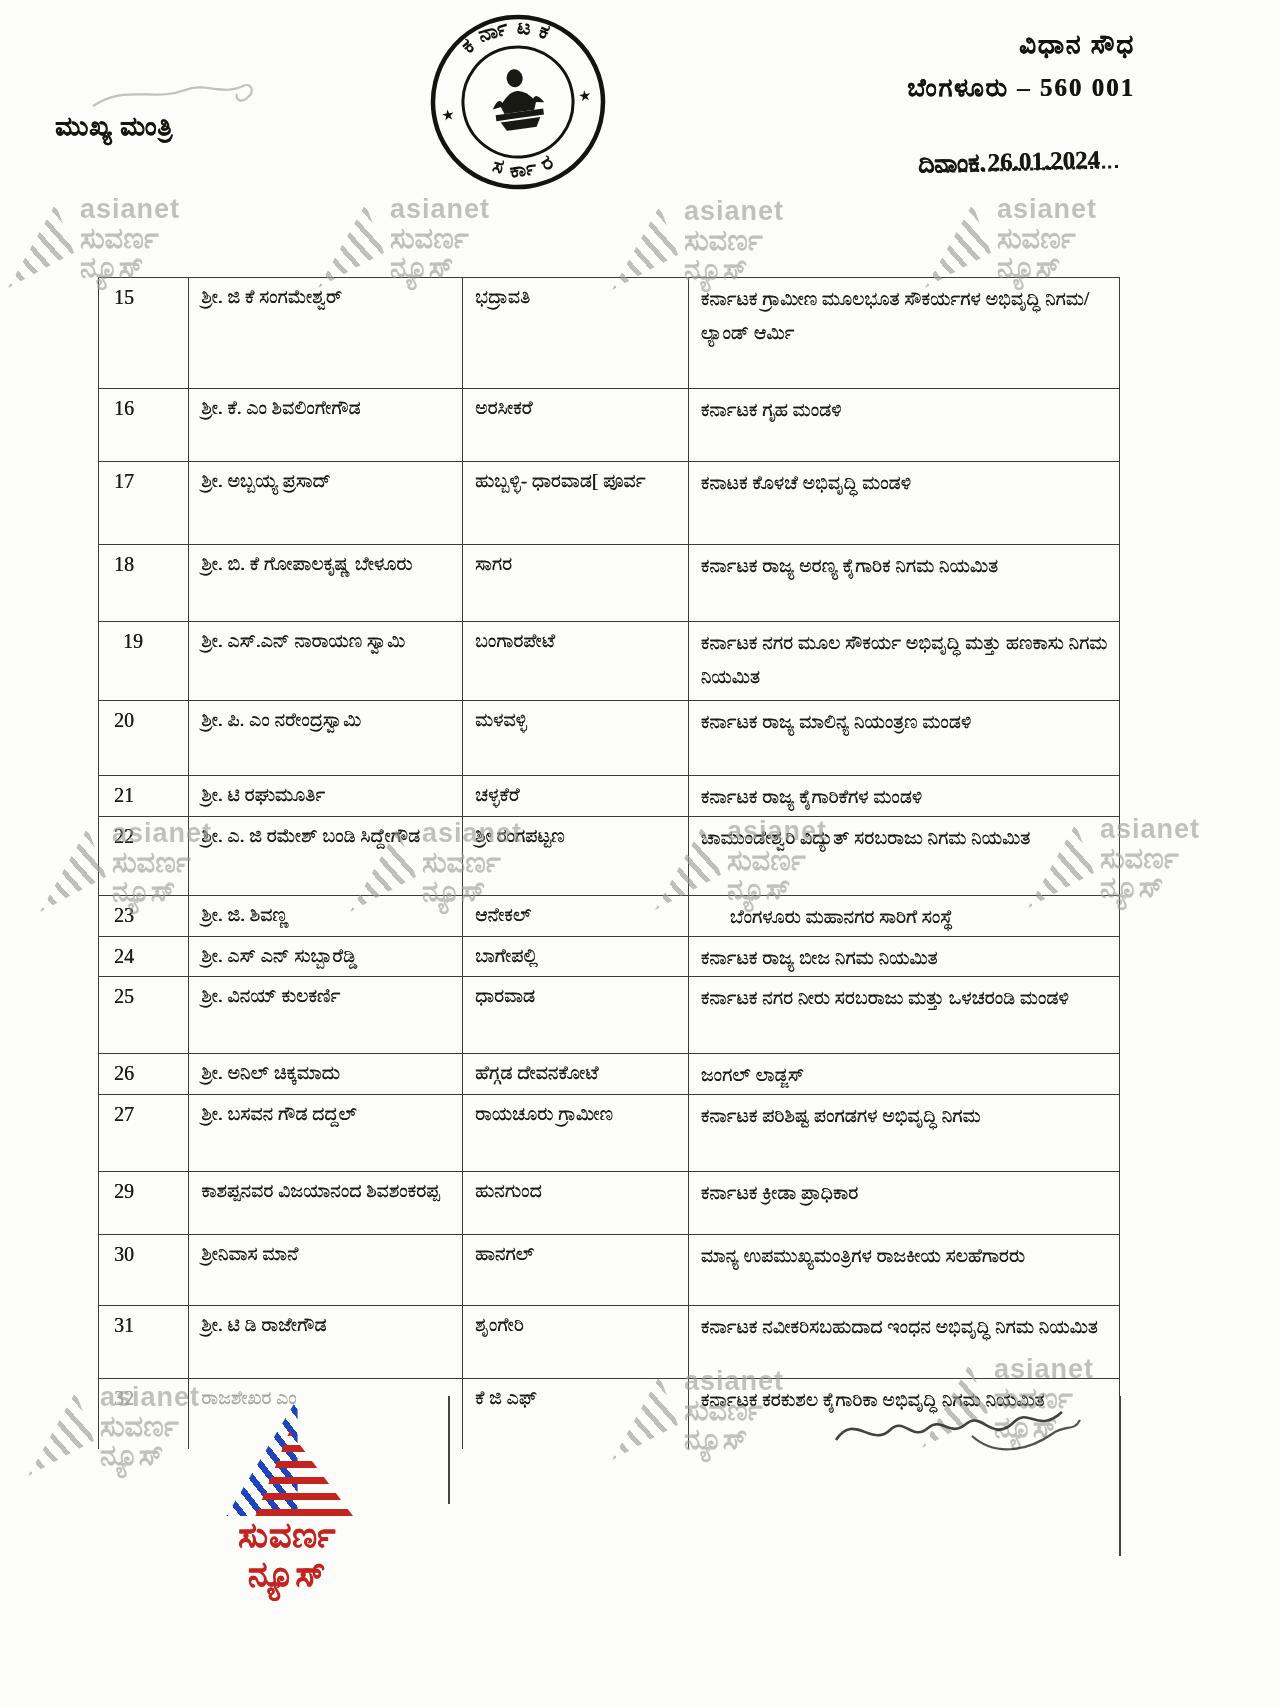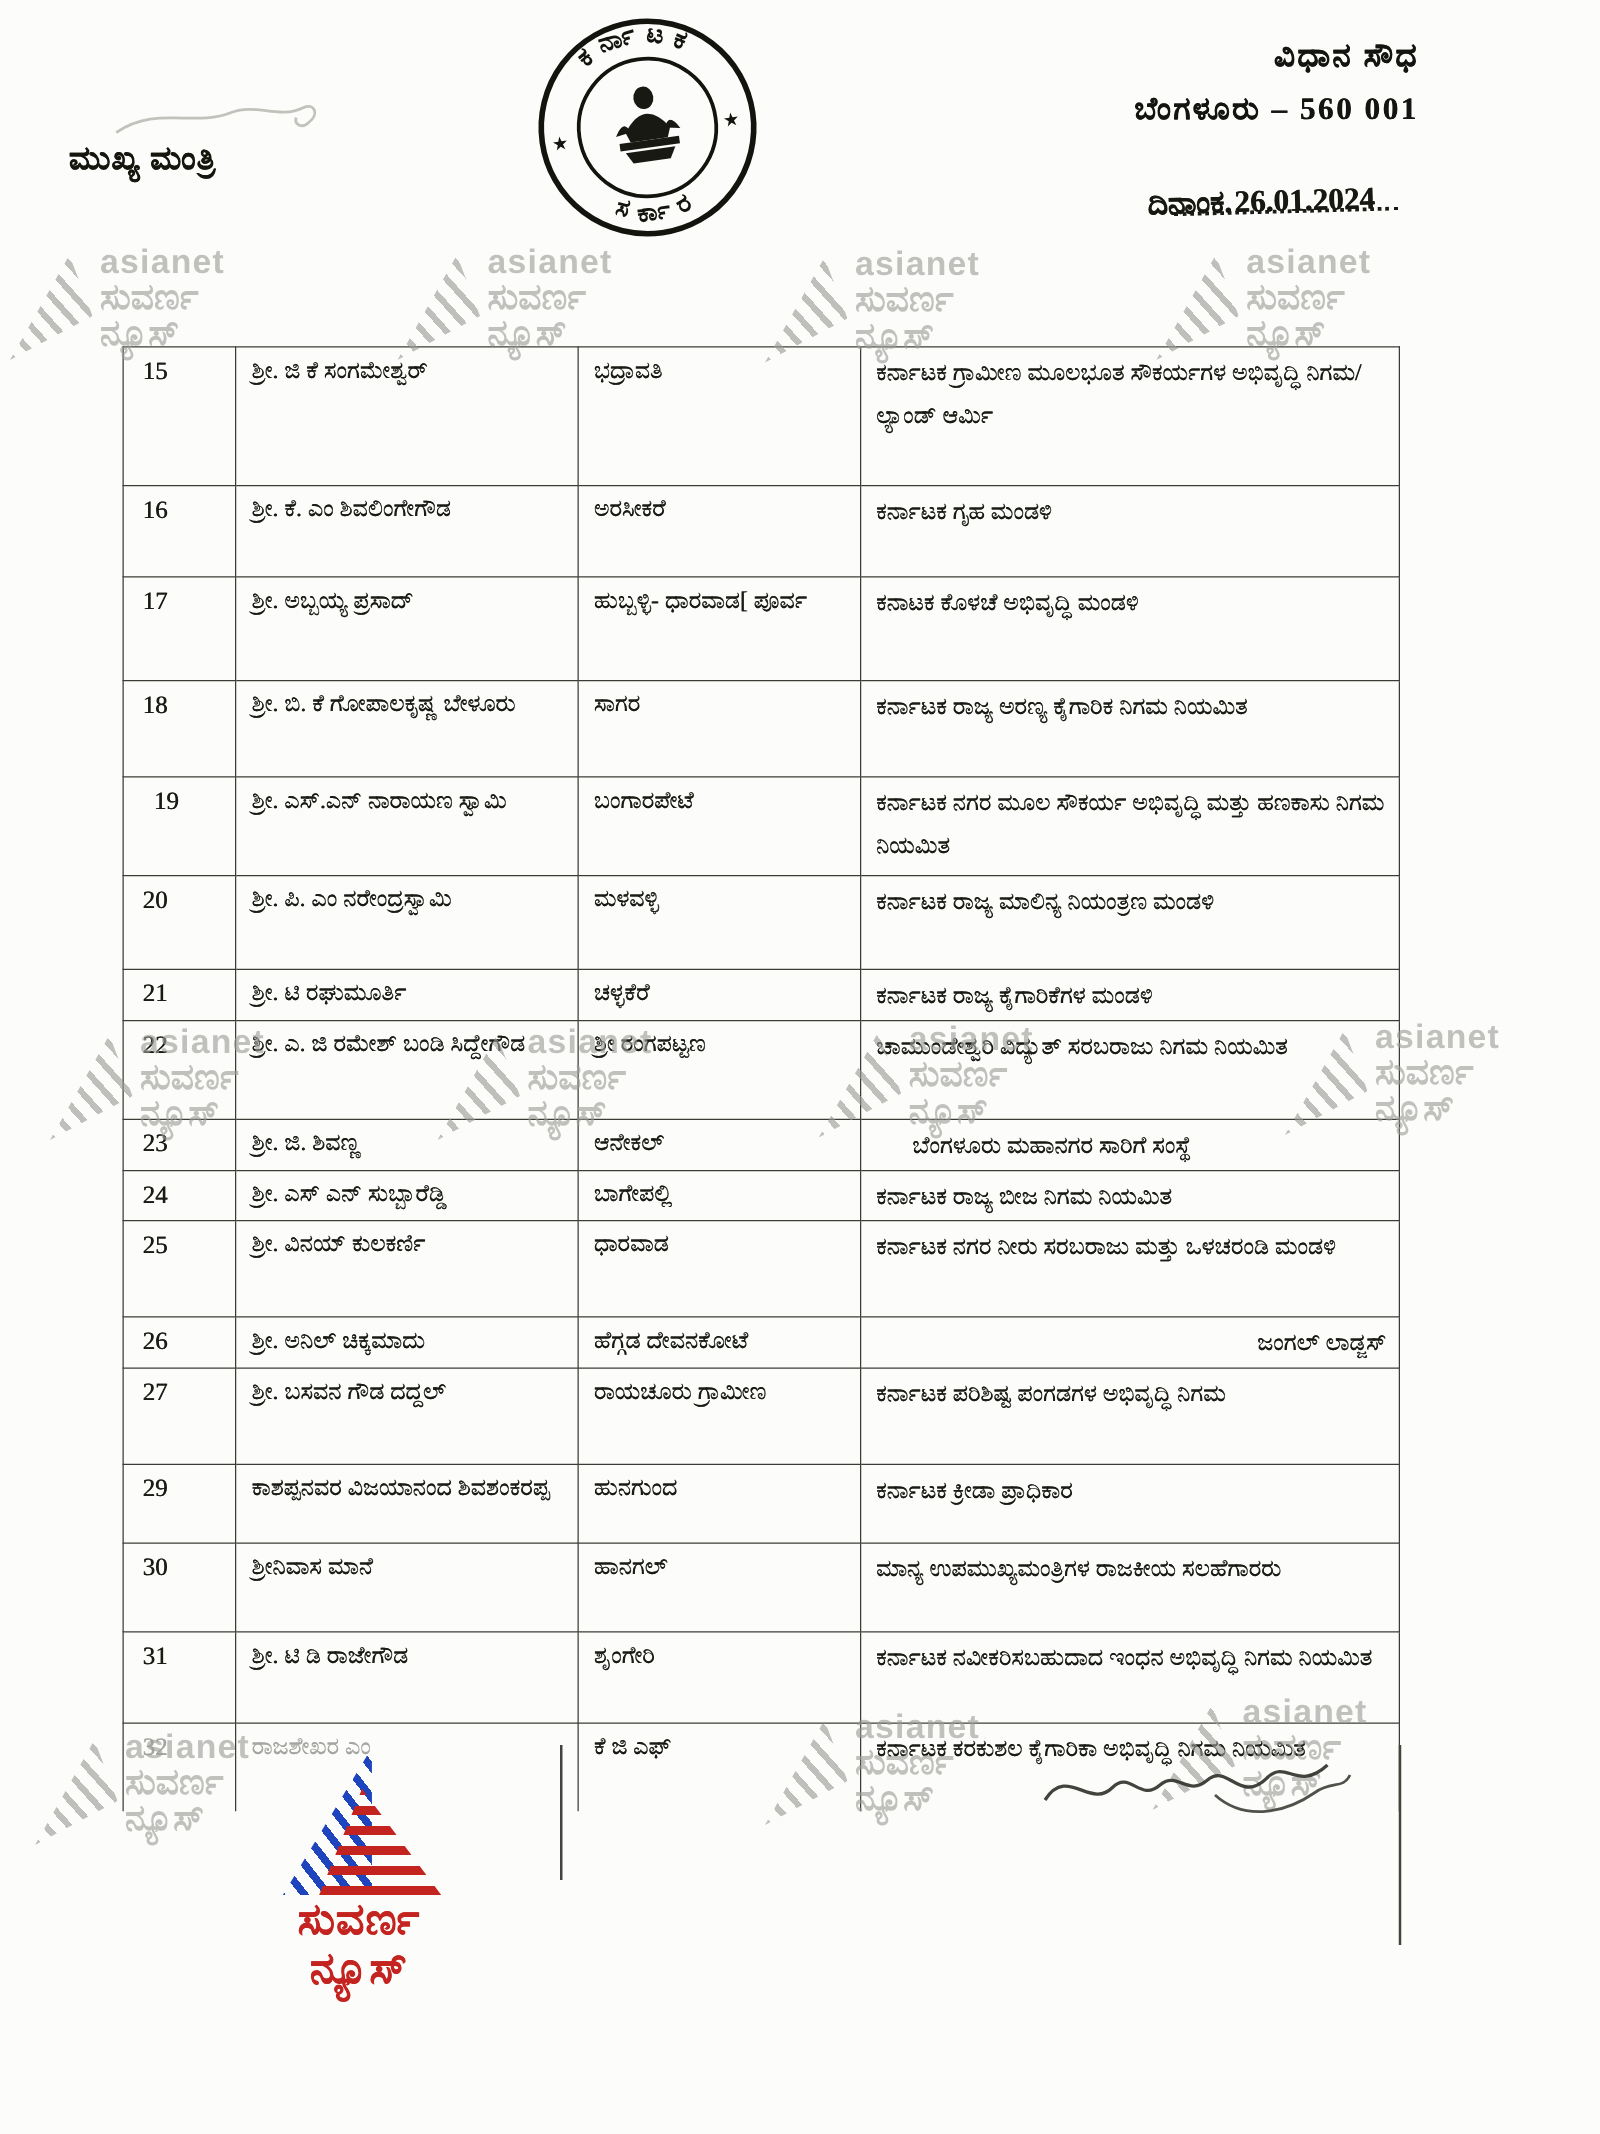--- a/index.html
+++ b/index.html
@@ -188,21 +188,21 @@
         <tr>
           <td class="c-no" style="height: 70px;">25</td>
           <td class="c-name" style="height: 70px;">ಶ್ರೀ. ವಿನಯ್ ಕುಲಕರ್ಣಿ</td>
           <td class="c-const" style="height: 70px;">ಧಾರವಾಡ</td>
           <td class="c-org" style="height: 70px;">ಕರ್ನಾಟಕ ನಗರ ನೀರು ಸರಬರಾಜು ಮತ್ತು ಒಳಚರಂಡಿ ಮಂಡಳಿ</td>
         </tr>
         <tr>
           <td class="c-no" style="height: 34px;">26</td>
           <td class="c-name" style="height: 34px;">ಶ್ರೀ. ಅನಿಲ್ ಚಿಕ್ಕಮಾದು</td>
           <td class="c-const" style="height: 34px;">ಹೆಗ್ಗಡ ದೇವನಕೋಟೆ</td>
-          <td class="c-org" style="height: 34px; text-align: right;">ಜಂಗಲ್ ಲಾಡ್ಜಸ್</td>
+          <td class="c-org" style="height: 34px;">ಜಂಗಲ್ ಲಾಡ್ಜಸ್</td>
         </tr>
         <tr>
           <td class="c-no" style="height: 70px;">27</td>
           <td class="c-name" style="height: 70px;">ಶ್ರೀ. ಬಸವನ ಗೌಡ ದದ್ದಲ್</td>
           <td class="c-const" style="height: 70px;">ರಾಯಚೂರು ಗ್ರಾಮೀಣ</td>
           <td class="c-org" style="height: 70px;">ಕರ್ನಾಟಕ ಪರಿಶಿಷ್ಟ ಪಂಗಡಗಳ ಅಭಿವೃದ್ಧಿ ನಿಗಮ</td>
         </tr>
         <tr>
           <td class="c-no" style="height: 56px;">29</td>
           <td class="c-name" style="height: 56px;">ಕಾಶಪ್ಪನವರ ವಿಜಯಾನಂದ ಶಿವಶಂಕರಪ್ಪ</td>

